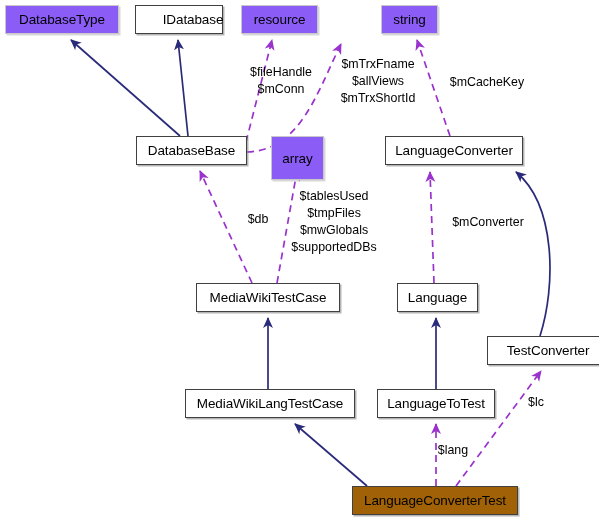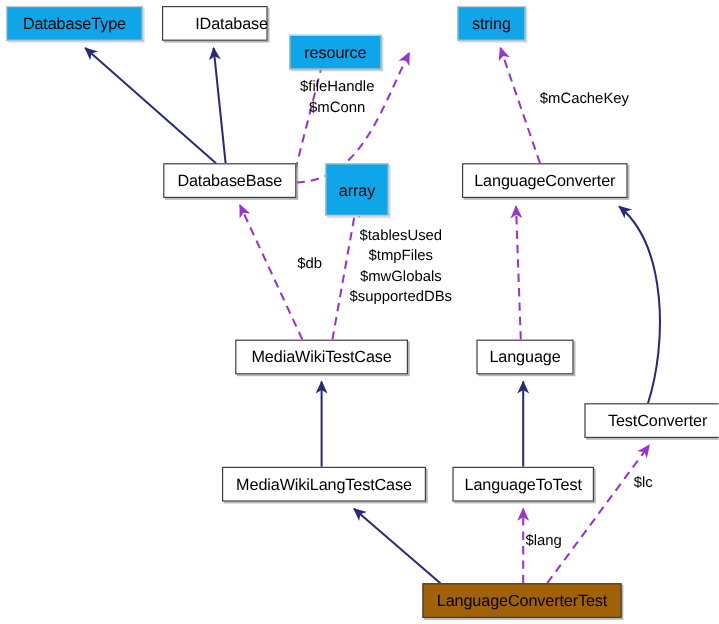--- a/index.html
+++ b/index.html
@@ -34,21 +34,21 @@
     white-space: nowrap;
     letter-spacing: -0.1px;
   }
   .node.solid {
     border: 1.6px solid #404040;
     background: #ffffff;
     box-shadow: 1.5px 1.5px 0 rgba(120,120,120,0.55);
   }
   .node.light {
     border: 1.4px solid #c8c8c8;
-    background: #0ea5e9;
+    background: #8b5cf6;
     box-shadow: 1.5px 1.5px 0 rgba(190,190,190,0.6);
   }
   .node.current {
     border: 1.6px solid #404040;
     background: #a16207;
     box-shadow: 1.5px 1.5px 0 rgba(120,120,120,0.55);
   }
   .edge-label {
     position: absolute;
     font-size: 12.4px;
@@ -95,21 +95,21 @@
   </svg>
 
   <div class="node light" style="left:5px; top:5px; width:114px; height:29px;">
     <span>DatabaseType</span>
   </div>
 
   <div class="node solid" style="left:135px; top:5px; width:88px; height:29px;padding-left:28px;">
     <span>IDatabase</span>
   </div>
 
-  <div class="node light" style="left:241px; top:5px; width:77px; height:29px;margin-top:24px;">
+  <div class="node light" style="left:241px; top:5px; width:77px; height:29px;">
     <span>resource</span>
   </div>
 
   <div class="node light" style="left:381px; top:5px; width:57px; height:29px;">
     <span>string</span>
   </div>
 
   <div class="node solid" style="left:136px; top:136px; width:111px; height:29px;">
     <span>DatabaseBase</span>
   </div>
@@ -142,28 +142,32 @@
     <span>LanguageToTest</span>
   </div>
 
   <div class="node current" style="left:352px; top:486px; width:166px; height:29px;">
     <span>LanguageConverterTest</span>
   </div>
 
   <div class="edge-label" style="left:245px; top:64px; width:72px;">$fileHandle
 $mConn</div>
 
+  <div class="edge-label" style="left:334px; top:56px; width:88px;">$mTrxFname
+$allViews
+$mTrxShortId</div>
 
   <div class="edge-label" style="left:448px; top:74px; width:78px;">$mCacheKey</div>
 
   <div class="edge-label" style="left:246px; top:211px; width:24px;">$db</div>
 
   <div class="edge-label" style="left:288px; top:188px; width:92px;">$tablesUsed
 $tmpFiles
 $mwGlobals
 $supportedDBs</div>
 
+  <div class="edge-label" style="left:448px; top:214px; width:80px;">$mConverter</div>
 
   <div class="edge-label" style="left:526px; top:394px; width:20px;">$lc</div>
 
   <div class="edge-label" style="left:435px; top:442px; width:36px;">$lang</div>
 
 </div>
 
 </body></html>

